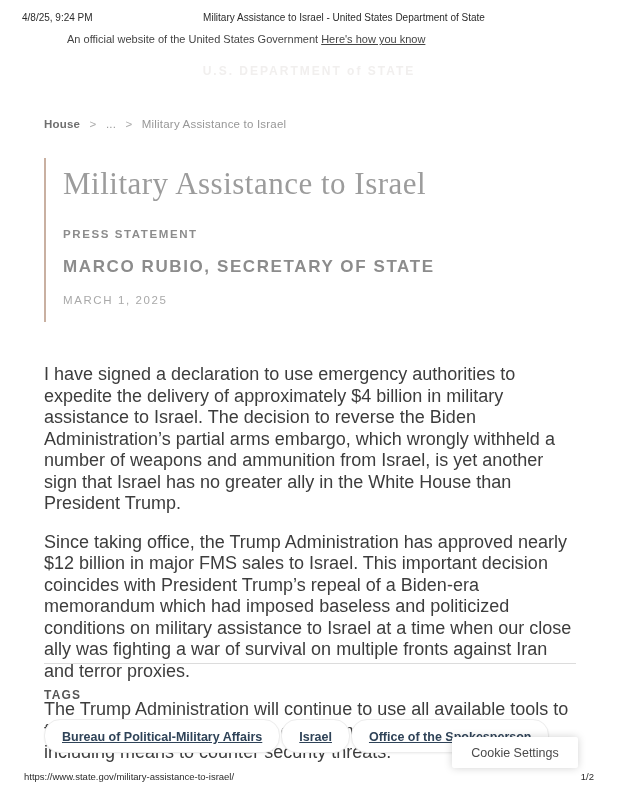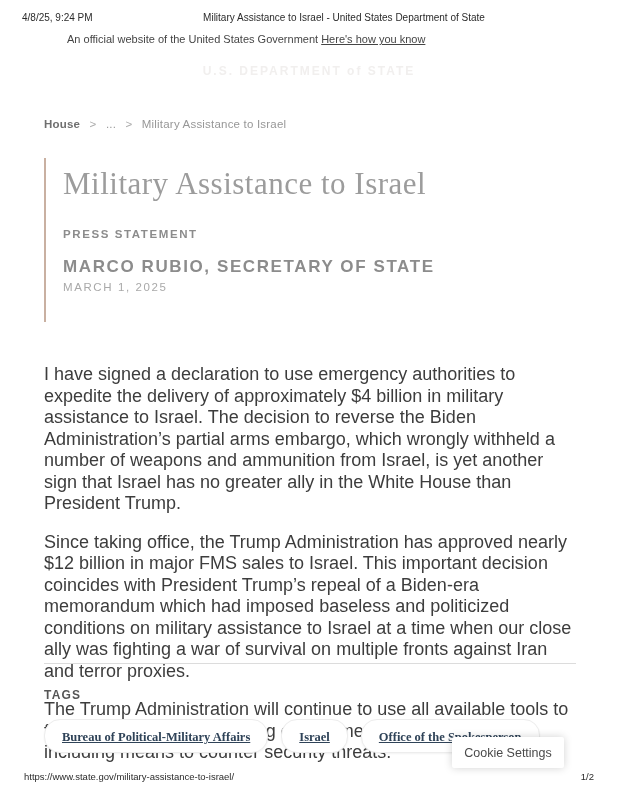--- a/index.html
+++ b/index.html
@@ -27,37 +27,37 @@
   .breadcrumb .bc-home { color: #6f6f6f; font-weight: bold; text-decoration: none; cursor: pointer; }
   .breadcrumb .bc-sep { margin: 0 6px; color: #aaaaaa; }
   .breadcrumb .bc-ellipsis { color: #9a9a9a; cursor: pointer; }
 
   
   .article-header { position: absolute; top: 158px; left: 44px; border-left: 2px solid #c9b0a1; padding-left: 17px; width: 520px; height: 164px; }
   .article-title { font-family: "Liberation Serif", "DejaVu Serif", serif; font-weight: 400;
                    font-size: 31px; color: #9c9c9c; letter-spacing: .5px; margin-top: 8px; }
   .article-kicker { margin-top: 26px; font-size: 11.5px; font-weight: bold; letter-spacing: 1.6px; color: #8c8c8c; }
   .article-author { margin-top: 17px; font-size: 17px; font-weight: bold; letter-spacing: 1.6px; color: #8c8c8c; }
-  .article-date  { margin-top: 4px; font-size: 11.5px; font-weight: normal; letter-spacing: 1.6px; color: #a9a9a9; }
+  .article-date  { margin-top: 17px; font-size: 11.5px; font-weight: normal; letter-spacing: 1.6px; color: #a9a9a9; }
 
   
   .article-body { position: absolute; top: 364px; left: 44px; width: 532px; font-size: 18px; line-height: 21.5px; color: #3d3d3d; }
   .article-body p { margin-bottom: 17px; }
 
   .divider { position: absolute; top: 663px; left: 44px; width: 532px; border: none; border-top: 1px solid #dcdcdc; }
 
   
   .tags-heading { position: absolute; top: 688px; left: 44px; font-size: 12px; font-weight: bold; letter-spacing: 1.2px; color: #565656; }
-  .tags-row { position: absolute; top: 719px; left: 44px; display: flex; gap: 13px; font-family: Liberation Serif, serif; }
+  .tags-row { position: absolute; top: 719px; left: 44px; display: flex; gap: 1px; }
   .tag-pill { display: inline-block; padding: 7px 17px; border: 1px solid #ededed; border-radius: 16px;
               box-shadow: 0 1px 2px rgba(0,0,0,0.05); background: #fff; cursor: pointer; }
   .tag-pill span { font-size: 12.5px; font-weight: bold; color: #2f4358; text-decoration: underline; }
 
   
-  .cookie-button { position: absolute; top: 737px; left: 452px; width: 112px; height: 31px;
+  .cookie-button { position: absolute; top: 737px; left: 452px; width: 126px; height: 31px;
                    background: #ffffff; border: none; border-radius: 2px;
                    box-shadow: 0 0 8px rgba(0,0,0,0.18); font-family: "Liberation Sans", sans-serif;
                    font-size: 12.5px; color: #4a4a4a; cursor: pointer; }
 </style>
 </head>
 <body>
 
 <div class="print-header">
   <span class="print-datetime">4/8/25, 9:24 PM</span>
   <span class="print-doctitle">Military Assistance to Israel - United States Department of State</span>

